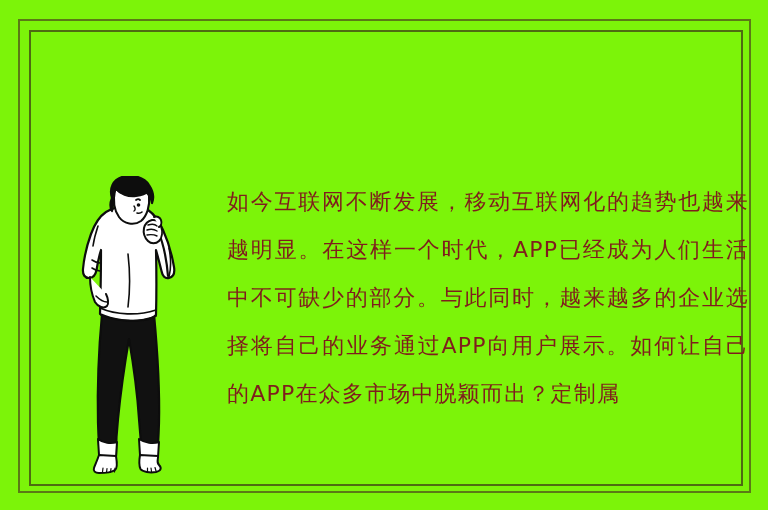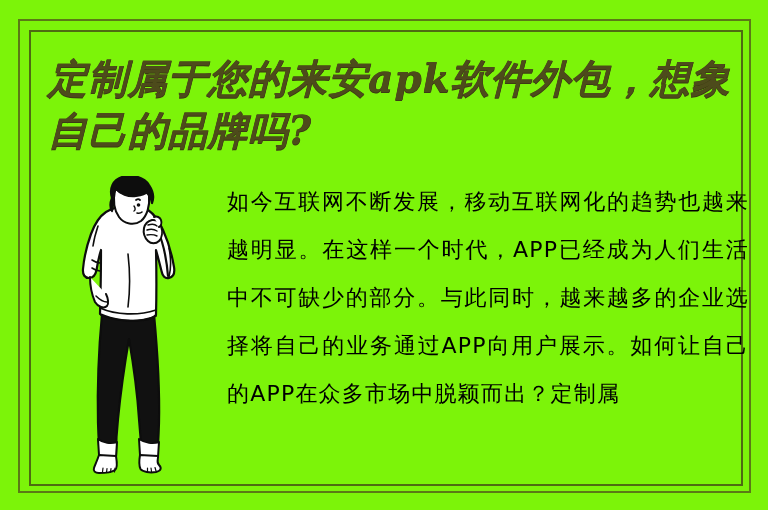--- a/index.html
+++ b/index.html
@@ -61,21 +61,21 @@
     white-space: pre-wrap;
   }
 
   
   .body-copy {
     position: absolute;
     left: 227px;
     top: 178px;
     width: 522px;
     height: 300px;
-    color: #000000;
+    color: #7f1d1d;
     font-family: "DejaVu Sans", sans-serif;
     font-size: 22px;
     line-height: 48px;
     letter-spacing: 1.2px;
     overflow: hidden;
     text-align: justify;
     text-justify: inter-character;
   }
 
   
@@ -100,21 +100,20 @@
   }
 </style>
 </head>
 <body>
 
 <div id="poster">
 
   <div class="frame-outer"></div>
   <div class="frame-inner"></div>
 
-  <div class="headline">定制属于您的来安apk软件外包，想象自己的品牌吗?</div>
 
   <div class="illustration">
     <svg viewBox="0 0 132 300" xmlns="http://www.w3.org/2000/svg">
       <g fill="none" stroke="#0d0d0d" stroke-width="2.2" stroke-linecap="round" stroke-linejoin="round">
 
         <path d="M34 138
                  C31 170 29 205 30 247
                  C30.5 262 31 272 32 280
                  L48 280
                  C48 268 48.5 256 50 243

